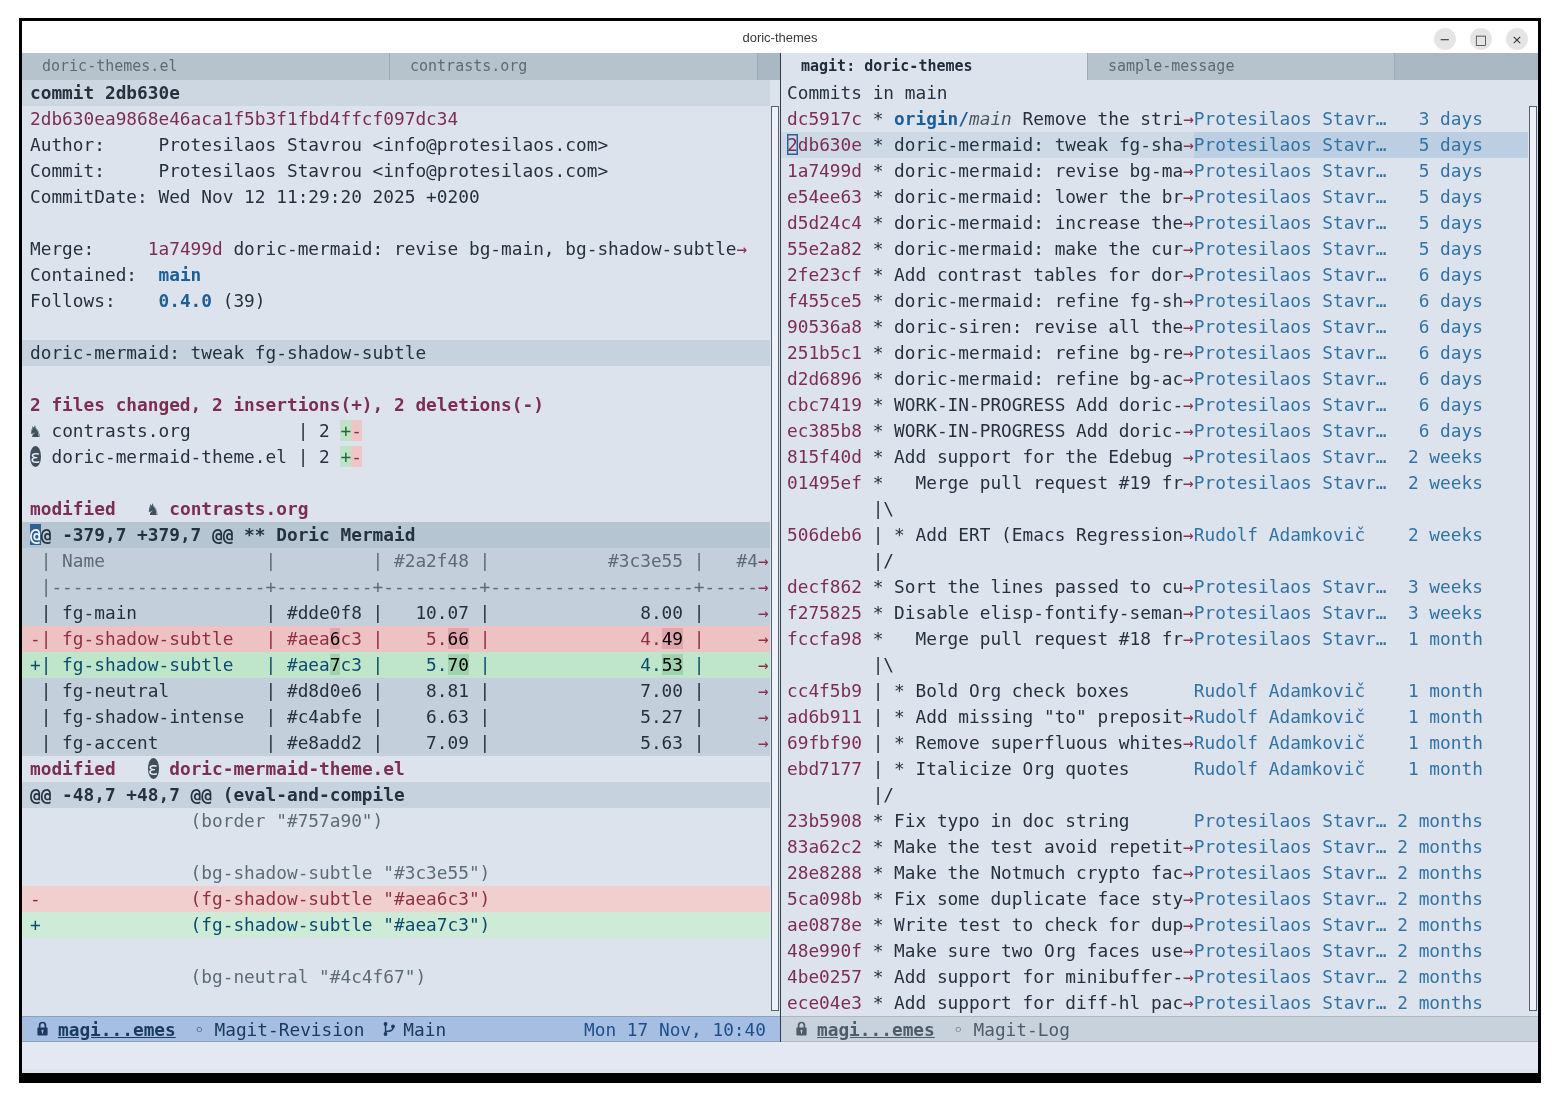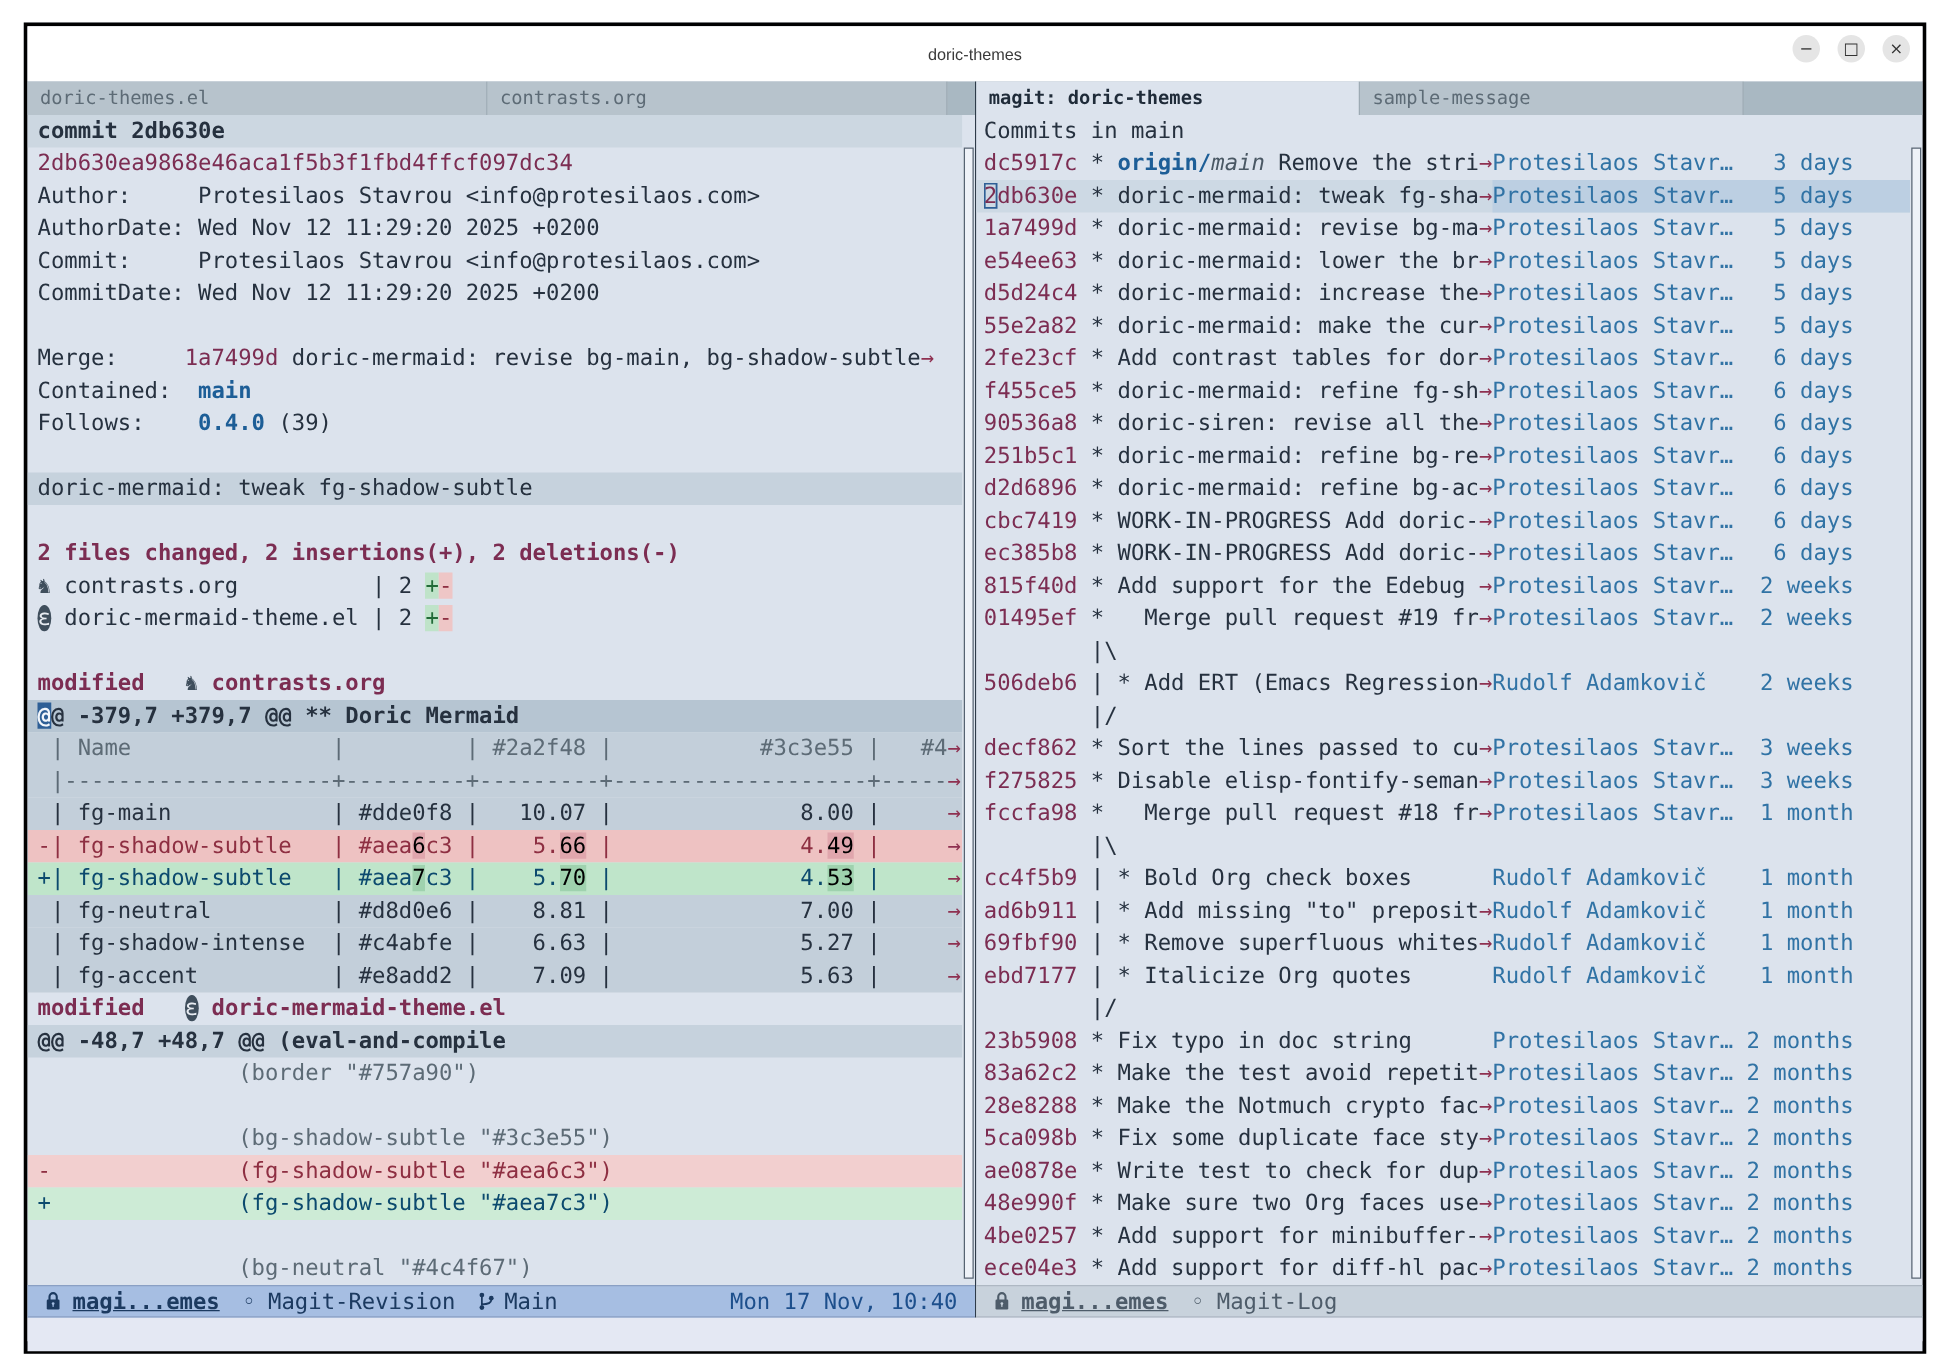--- a/index.html
+++ b/index.html
@@ -1,36 +1,36 @@
 <!DOCTYPE html>
 <html><head>
 <meta charset="utf-8">
 <style>
   * { box-sizing: border-box; margin: 0; padding: 0; }
   html,body { width:1557px; height:1093px; background:#ffffff; overflow:hidden;
     font-family:"DejaVu Sans Mono","DejaVu Sans",monospace; }
   .frame { position:absolute; left:19px; top:18px; width:1522px; height:1065px;
     border:3px solid #000; border-bottom-width:10px; background:#dce3ed; }
   
-  .titlebar { height:44px; background:#ffffff; position:relative;
+  .titlebar { height:32px; background:#ffffff; position:relative;
     display:flex; align-items:center; justify-content:center; }
   .title { font-family:"Liberation Sans","DejaVu Sans",sans-serif; font-size:13px; color:#3a3a3a; }
   .winbtns { position:absolute; right:10px; top:7px; display:flex; gap:14px; }
   .wbtn { width:22px; height:22px; border-radius:50%; background:#e5e5e5; color:#333;
     display:flex; align-items:center; justify-content:center; font-size:13px;
     font-family:"DejaVu Sans",sans-serif; cursor:default; }
   
   .main { display:flex; height:989px; }
   .win { display:flex; flex-direction:column; }
   .win.left { width:758px; }
   .win.right { width:757px; }
   .divider { width:1px; background:#2e3b49; }
   
   .tabline { height:27px; background:#a9b8c2; display:flex; font-size:15px; line-height:27px; overflow:hidden; }
-  .tab { width:368px; padding-left:10px; color:#5d6b76; background:#b7c3cc;
+  .tab { width:368px; padding-left:20px; color:#5d6b76; background:#b7c3cc;
     border-right:1px solid #9daab4; white-space:nowrap; overflow:hidden; }
   .win.right .tab { width:307px; }
   .tab.active { background:#dce3ed; color:#1f2b39; font-weight:bold; }
   
   .winbody { display:flex; flex:1; overflow:hidden; }
   .buffer { flex:1; overflow:hidden; background:#dce3ed; font-size:17.8px; }
   .bufline { height:26px; line-height:26px; white-space:pre; }
   .lft { padding-left:8px; }
   .rgt { padding-left:6px; }
   .logline { display:flex; }
@@ -105,21 +105,20 @@
     <div class="win left">
       <div class="tabline">
         <div class="tab">doric-themes.el</div>
         <div class="tab">contrasts.org</div>
       </div>
       <div class="winbody">
         <div class="buffer" id="left-buffer">
             <div class="bufline lft hdr"><span class="d">commit 2db630e</span></div>
             <div class="bufline lft "><span class="m">2db630ea9868e46aca1f5b3f1fbd4ffcf097dc34</span></div>
             <div class="bufline lft "><span class="d">Author:     Protesilaos Stavrou &lt;info@protesilaos.com&gt;</span></div>
-            <div class="bufline lft "><span class="d">AuthorDate: Wed Nov 12 11:29:20 2025 +0200</span></div>
             <div class="bufline lft "><span class="d">Commit:     Protesilaos Stavrou &lt;info@protesilaos.com&gt;</span></div>
             <div class="bufline lft "><span class="d">CommitDate: Wed Nov 12 11:29:20 2025 +0200</span></div>
             <div class="bufline lft "><span class="d">&nbsp;</span></div>
             <div class="bufline lft "><span class="d">Merge:     </span><span class="m">1a7499d</span><span class="d"> doric-mermaid: revise bg-main, bg-shadow-subtle</span><span class="arr">→</span></div>
             <div class="bufline lft "><span class="d">Contained:  </span><span class="bb">main</span></div>
             <div class="bufline lft "><span class="d">Follows:    </span><span class="bb">0.4.0</span><span class="d"> (39)</span></div>
             <div class="bufline lft "><span class="d">&nbsp;</span></div>
             <div class="bufline lft band"><span class="d">doric-mermaid: tweak fg-shadow-subtle</span></div>
             <div class="bufline lft "><span class="d">&nbsp;</span></div>
             <div class="bufline lft "><span class="mb">2 files changed, 2 insertions(+), 2 deletions(-)</span></div>

